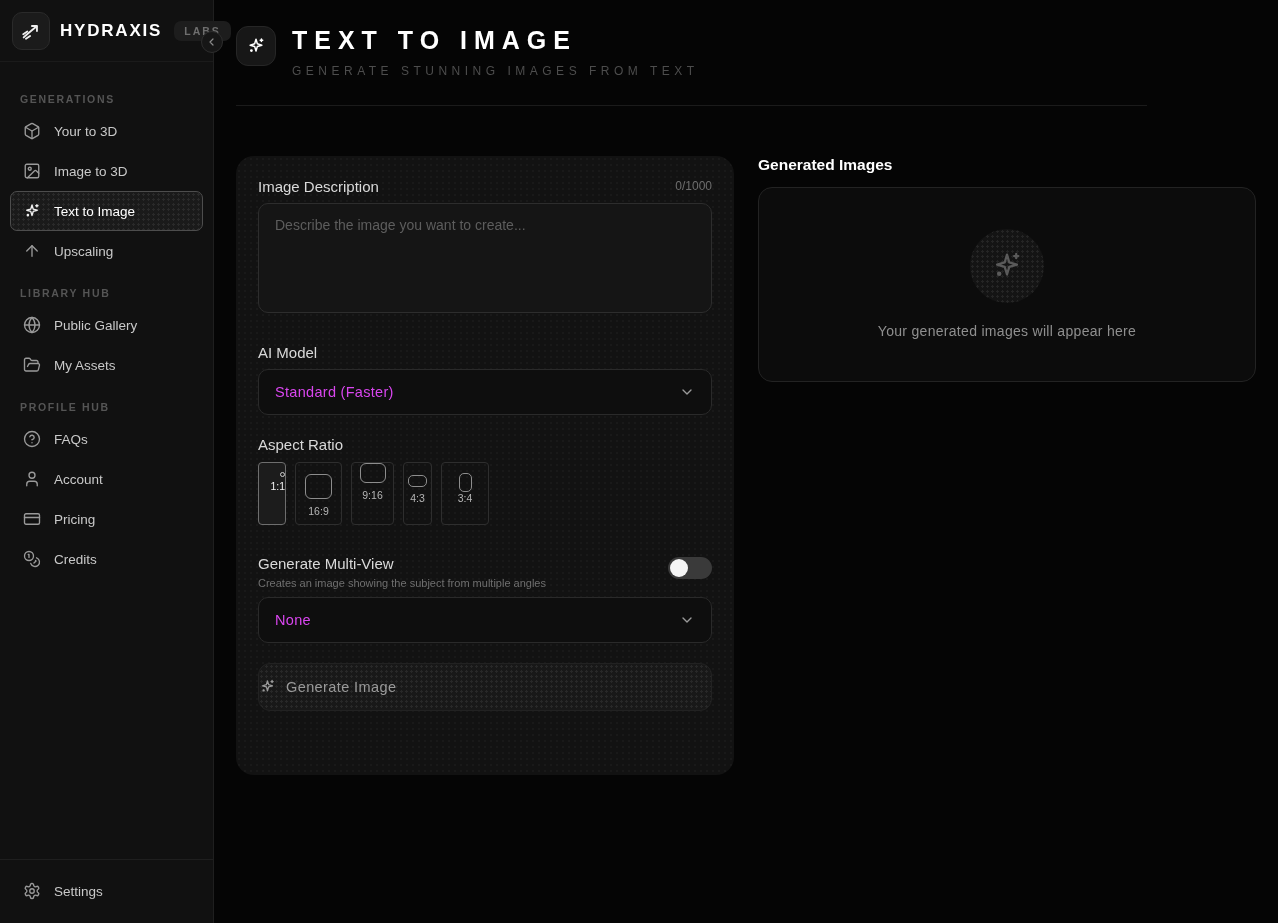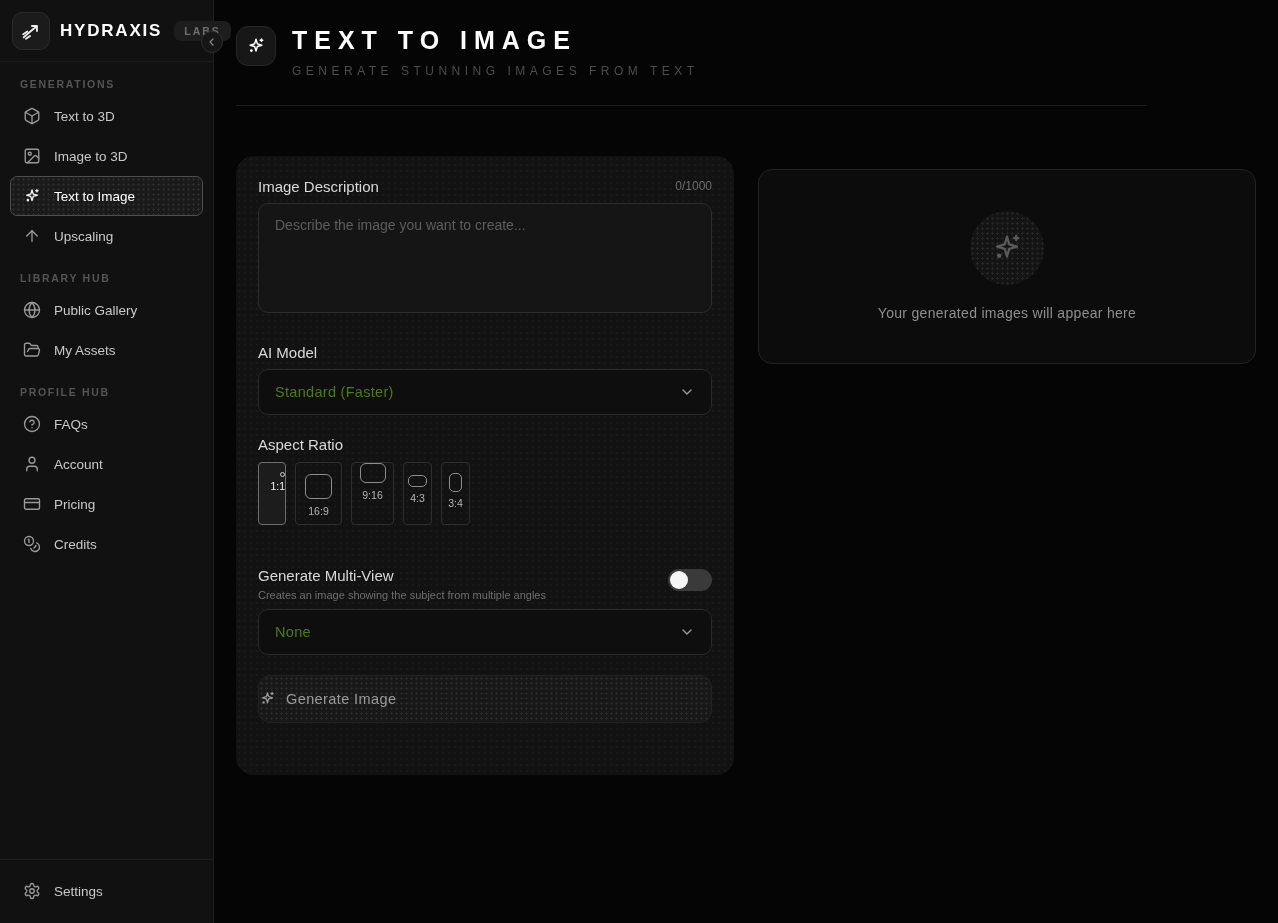--- a/index.html
+++ b/index.html
@@ -10,21 +10,21 @@
     color:#ddd;
     display:flex;
   }
   .dots      { background-image:radial-gradient(rgba(255,255,255,0.07) 1px, transparent 1.3px); background-size:5px 5px; }
   .dots-soft { background-image:radial-gradient(rgba(255,255,255,0.028) 1px, transparent 1.3px); background-size:6px 6px; }
 
   
   .sidebar {
     width:214px; height:923px; background:#111111;
     border-right:1px solid #1f1f1f; position:relative;
-    display:flex; flex-direction:column; flex-shrink:0;
+    display:flex; flex-direction:column; flex-shrink:0;gap:15px;
   }
   .logo-row {
     height:62px; padding:12px; display:flex; align-items:center; gap:10px;
     border-bottom:1px solid #1b1b1b;
   }
   .logo-box {
     width:38px; height:38px; border-radius:10px; background:#1b1b1b;
     border:1px solid #2a2a2a; display:flex; align-items:center; justify-content:center;
     color:#eee; flex-shrink:0;
   }
@@ -87,46 +87,46 @@
     font-size:14px; color:#e8e8e8; outline:none;
   }
   .desc-textarea::placeholder { color:#5d5d5d; }
   .mt-label { margin-top:27px; }
   .select-box {
     margin-top:8px; height:46px; background:#0e0e0e;
     border:1px solid #2a2a2a; border-radius:10px;
     display:flex; align-items:center; justify-content:space-between;
     padding:0 16px; cursor:pointer;
   }
-  .select-value { font-size:14.5px; color:#4d7c0f; letter-spacing:0.3px; }
+  .select-value { font-size:14.5px; color:#d946ef; letter-spacing:0.3px; }
   .chevron { color:#9a9a9a; display:flex; }
 
   
   .ratio-label { margin-top:21px; }
   .ratio-row { margin-top:9px; display:flex; gap:9px; align-items:stretch; height:63px; }
   .ratio-btn {
     border:1px solid #2e2e2e; border-radius:4px; background:transparent;
     display:flex; flex-direction:column; align-items:center;
     color:#b5b5b5; font-size:10.5px; cursor:pointer;
   }
   .ratio-btn.selected { border-color:#6e6e6e; background-color:#1c1c1c; color:#f2f2f2; }
   .shape { border:1px solid #8d8d8d; }
   .rb-11  { width:28px; padding-top:9px; gap:3px;align-items:flex-end; }
   .rb-169 { width:47px; justify-content:flex-end; padding-bottom:7px; gap:6px; }
   .rb-916 { width:43px; justify-content:flex-end; padding-bottom:23px; gap:6px; }
   .rb-43  { width:29px; padding-top:12px; gap:5px; }
-  .rb-34  { width:29px; padding-top:10px; gap:5px; }
+  .rb-34  { width:48px; padding-top:10px; }
   .dot-indicator { width:5px; height:5px; border-radius:50%; border:1px solid #cfcfcf; }
   .sh-169 { width:27px; height:25px; border-radius:6px; }
   .sh-916 { width:26px; height:27px; border-radius:6px; }
   .sh-43  { width:19px; height:12px; border-radius:5px; }
   .sh-34  { width:13px; height:19px; border-radius:5px; }
 
   
-  .multiview-row { margin-top:42px; display:flex; justify-content:space-between; align-items:flex-start; }
+  .multiview-row { margin-top:30px; display:flex; justify-content:space-between; align-items:flex-start; }
   .mv-desc { margin-top:5px; font-size:11px; color:#6f6f6f; }
   .toggle {
     width:44px; height:22px; border-radius:11px; background:#3a3a3a;
     position:relative; cursor:pointer; flex-shrink:0; margin-top:2px;
   }
   .toggle-knob {
     position:absolute; left:2px; top:2px; width:18px; height:18px;
     border-radius:50%; background:#f5f5f5;
   }
 
@@ -186,21 +186,21 @@
     <div class="section-label">GENERATIONS</div>
 
     <div class="nav-item">
       <span class="nv-icon">
         <svg width="18" height="18" viewBox="0 0 24 24" fill="none" stroke="currentColor" stroke-width="1.8" stroke-linecap="round" stroke-linejoin="round">
             <path d="M21 8a2 2 0 0 0-1-1.73l-7-4a2 2 0 0 0-2 0l-7 4A2 2 0 0 0 3 8v8a2 2 0 0 0 1 1.73l7 4a2 2 0 0 0 2 0l7-4A2 2 0 0 0 21 16Z"></path>
             <path d="m3.3 7 8.7 5 8.7-5"></path>
             <path d="M12 22V12"></path>
           </svg>
       </span>
-      <span>Text to 3D</span>
+      <span>Your to 3D</span>
     </div>
 
     <div class="nav-item">
       <span class="nv-icon">
         <svg width="18" height="18" viewBox="0 0 24 24" fill="none" stroke="currentColor" stroke-width="1.8" stroke-linecap="round" stroke-linejoin="round">
             <rect x="3" y="3" width="18" height="18" rx="2"></rect>
             <circle cx="9" cy="9" r="2"></circle>
             <path d="m21 15-3.1-3.1a2 2 0 0 0-2.8 0L6 21"></path>
           </svg>
       </span>
@@ -400,20 +400,21 @@
               <path d="M18.5 3.5v3"></path>
               <path d="M20 5h-3"></path>
               <circle cx="6.5" cy="17.5" r="0.8" fill="currentColor"></circle>
             </svg>
         </span>
         <span>Generate Image</span>
       </button>
     </section>
 
     <section class="results-col">
+      <h2 class="results-title">Generated Images</h2>
       <div class="results-card">
         <div class="empty-circle dots">
           <span>
             <svg width="34" height="34" viewBox="0 0 24 24" fill="none" stroke="currentColor" stroke-width="1.6" stroke-linecap="round" stroke-linejoin="round">
                 <path d="M12 4 L13.6 9.4 L19 11 L13.6 12.6 L12 18 L10.4 12.6 L5 11 L10.4 9.4 Z"></path>
                 <path d="M18.5 3.5v3"></path>
                 <path d="M20 5h-3"></path>
                 <circle cx="6.5" cy="17.5" r="0.8" fill="currentColor"></circle>
               </svg>
           </span>

